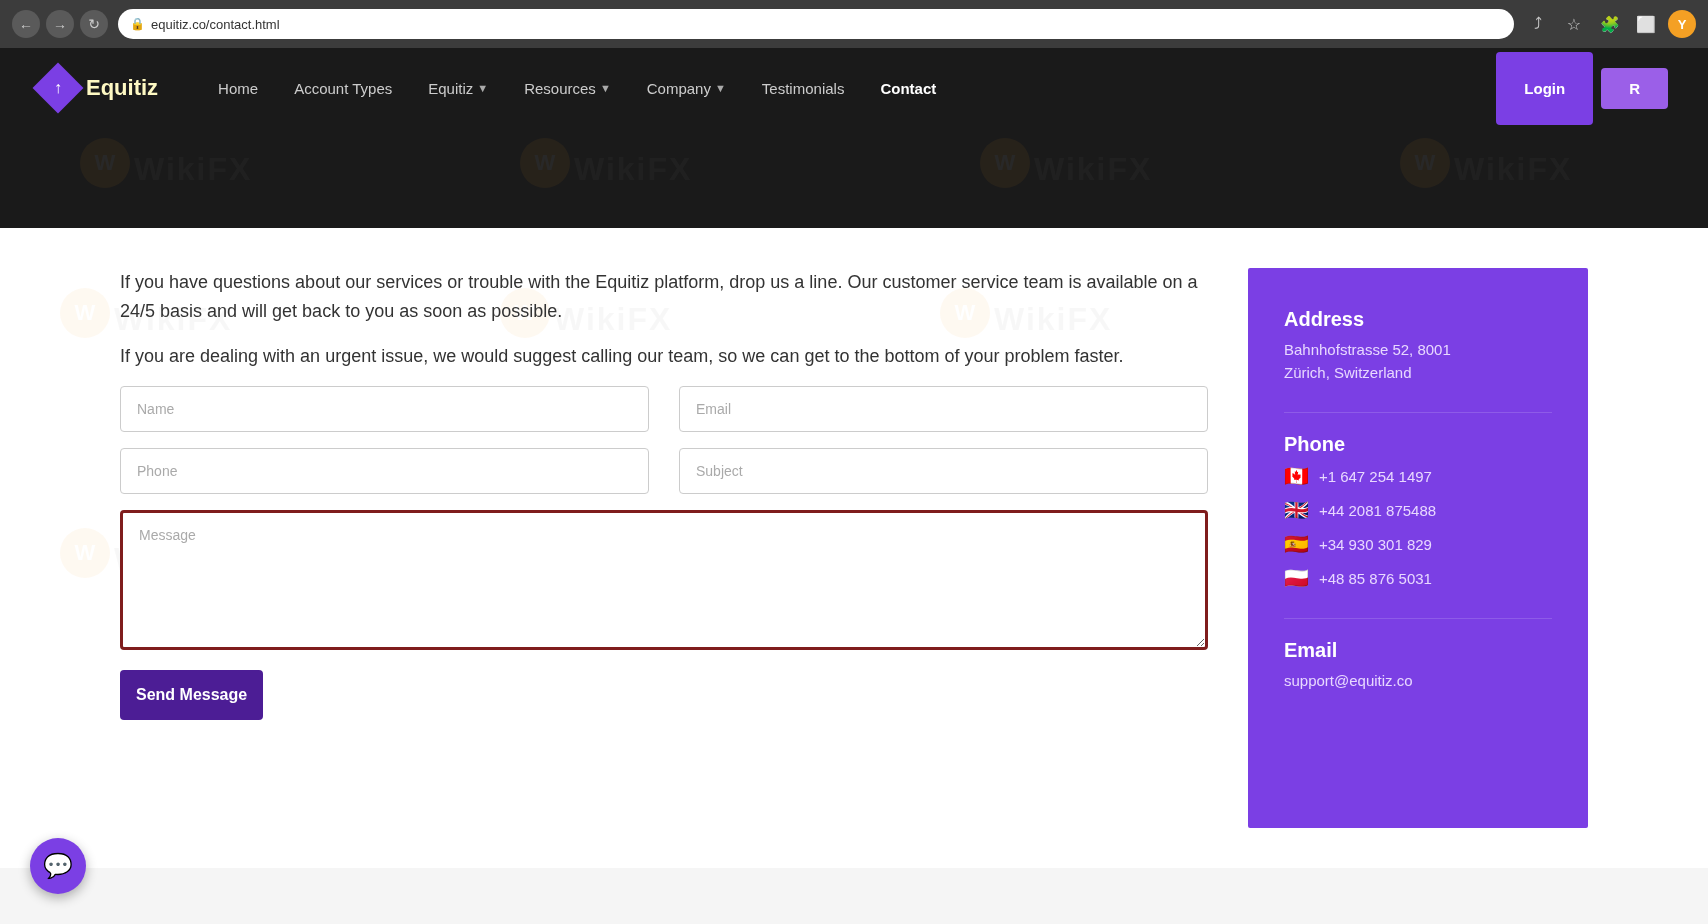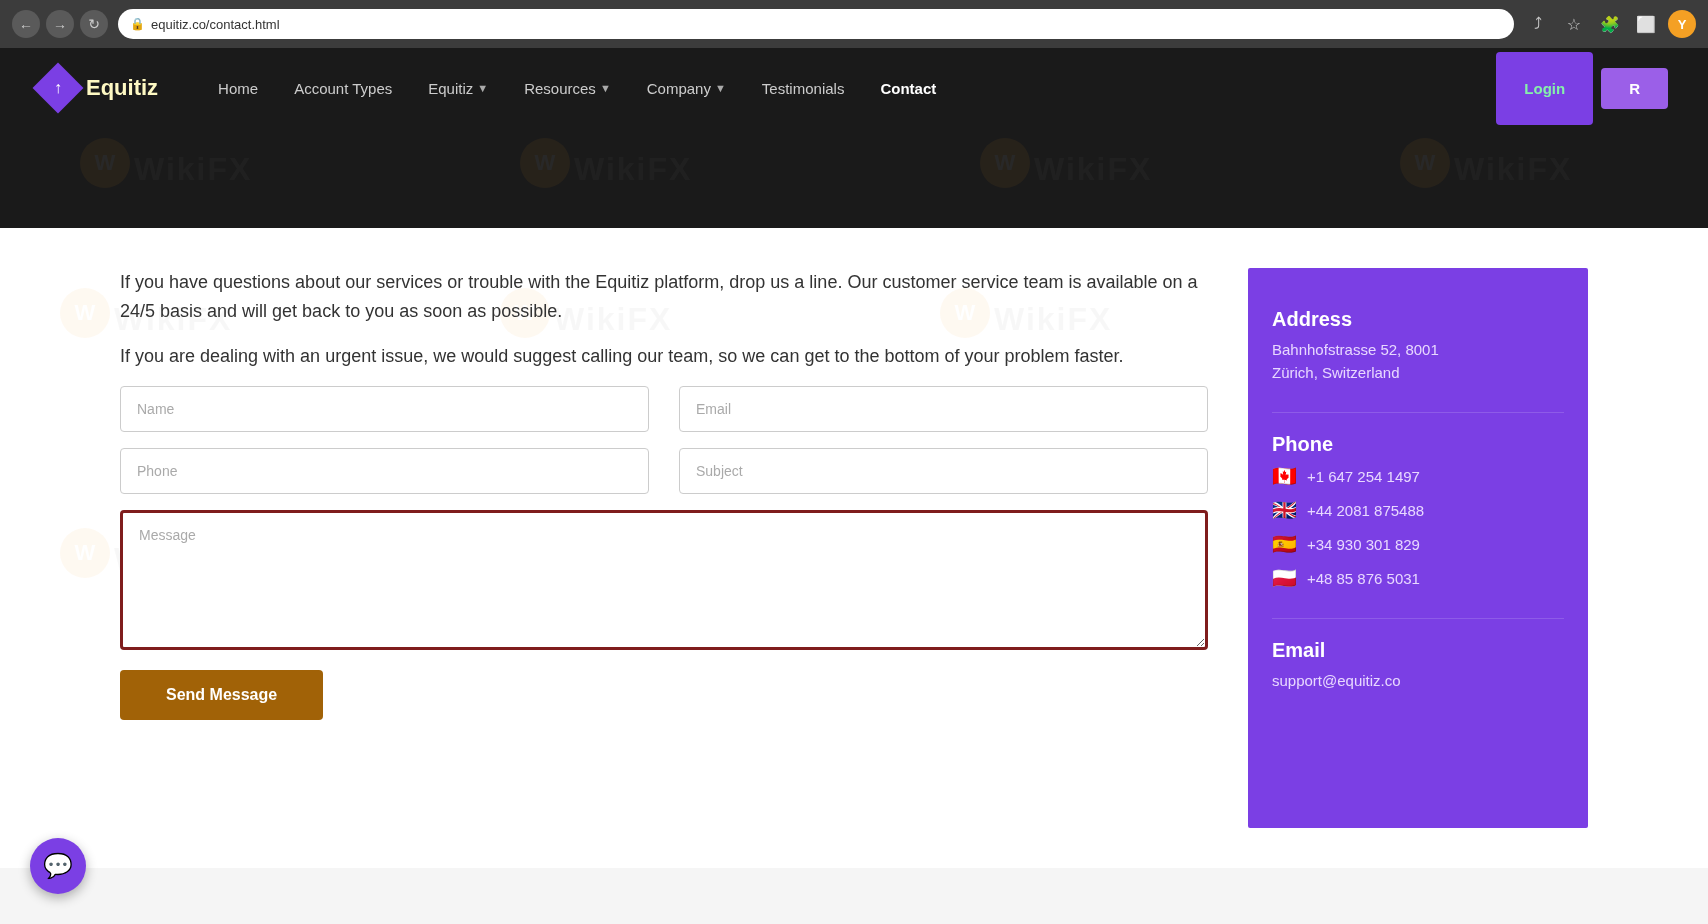--- a/index.html
+++ b/index.html
@@ -123,21 +123,21 @@
     }
     .nav-link.active { color: #fff; font-weight: bold; }
     .nav-link .chevron { font-size: 11px; color: #aaa; }
     .nav-actions {
       display: flex;
       align-items: center;
       gap: 8px;
     }
     .login-btn {
       background: #7b3fe4;
-      color: #86efac;
+      color: #ffffff;
       border: none;
       padding: 28px 28px;
       font-size: 15px;
       font-weight: bold;
       cursor: pointer;
       border-radius: 4px;
     }
     .register-btn {
       background: #9b5fe8;
       color: #fff;
@@ -237,35 +237,35 @@
       border-radius: 4px;
       padding: 14px 16px;
       font-size: 14px;
       color: #555;
       outline: none;
       font-family: Arial, sans-serif;
       margin-bottom: 16px;
     }
     .message-field::placeholder { color: #aaa; }
     .send-btn {
-      background: #a16207;
-      color: #fff;
-      border: none;
-      padding: 16px 46px;
+      background: #4c1d95;
+      color: #fff;
+      border: none;
+      padding: 16px 16px;
       font-size: 16px;
       font-weight: bold;
       cursor: pointer;
       border-radius: 4px;
     }
 
     
     .contact-sidebar {
       width: 340px;
       background: #7b3fe4;
-      padding: 40px 24px;
+      padding: 40px 36px;
       color: #fff;
       flex-shrink: 0;
       position: relative;
       z-index: 1;
       border-radius: 2px;
     }
     .contact-sidebar h3 {
       font-size: 20px;
       font-weight: bold;
       margin-bottom: 8px;

